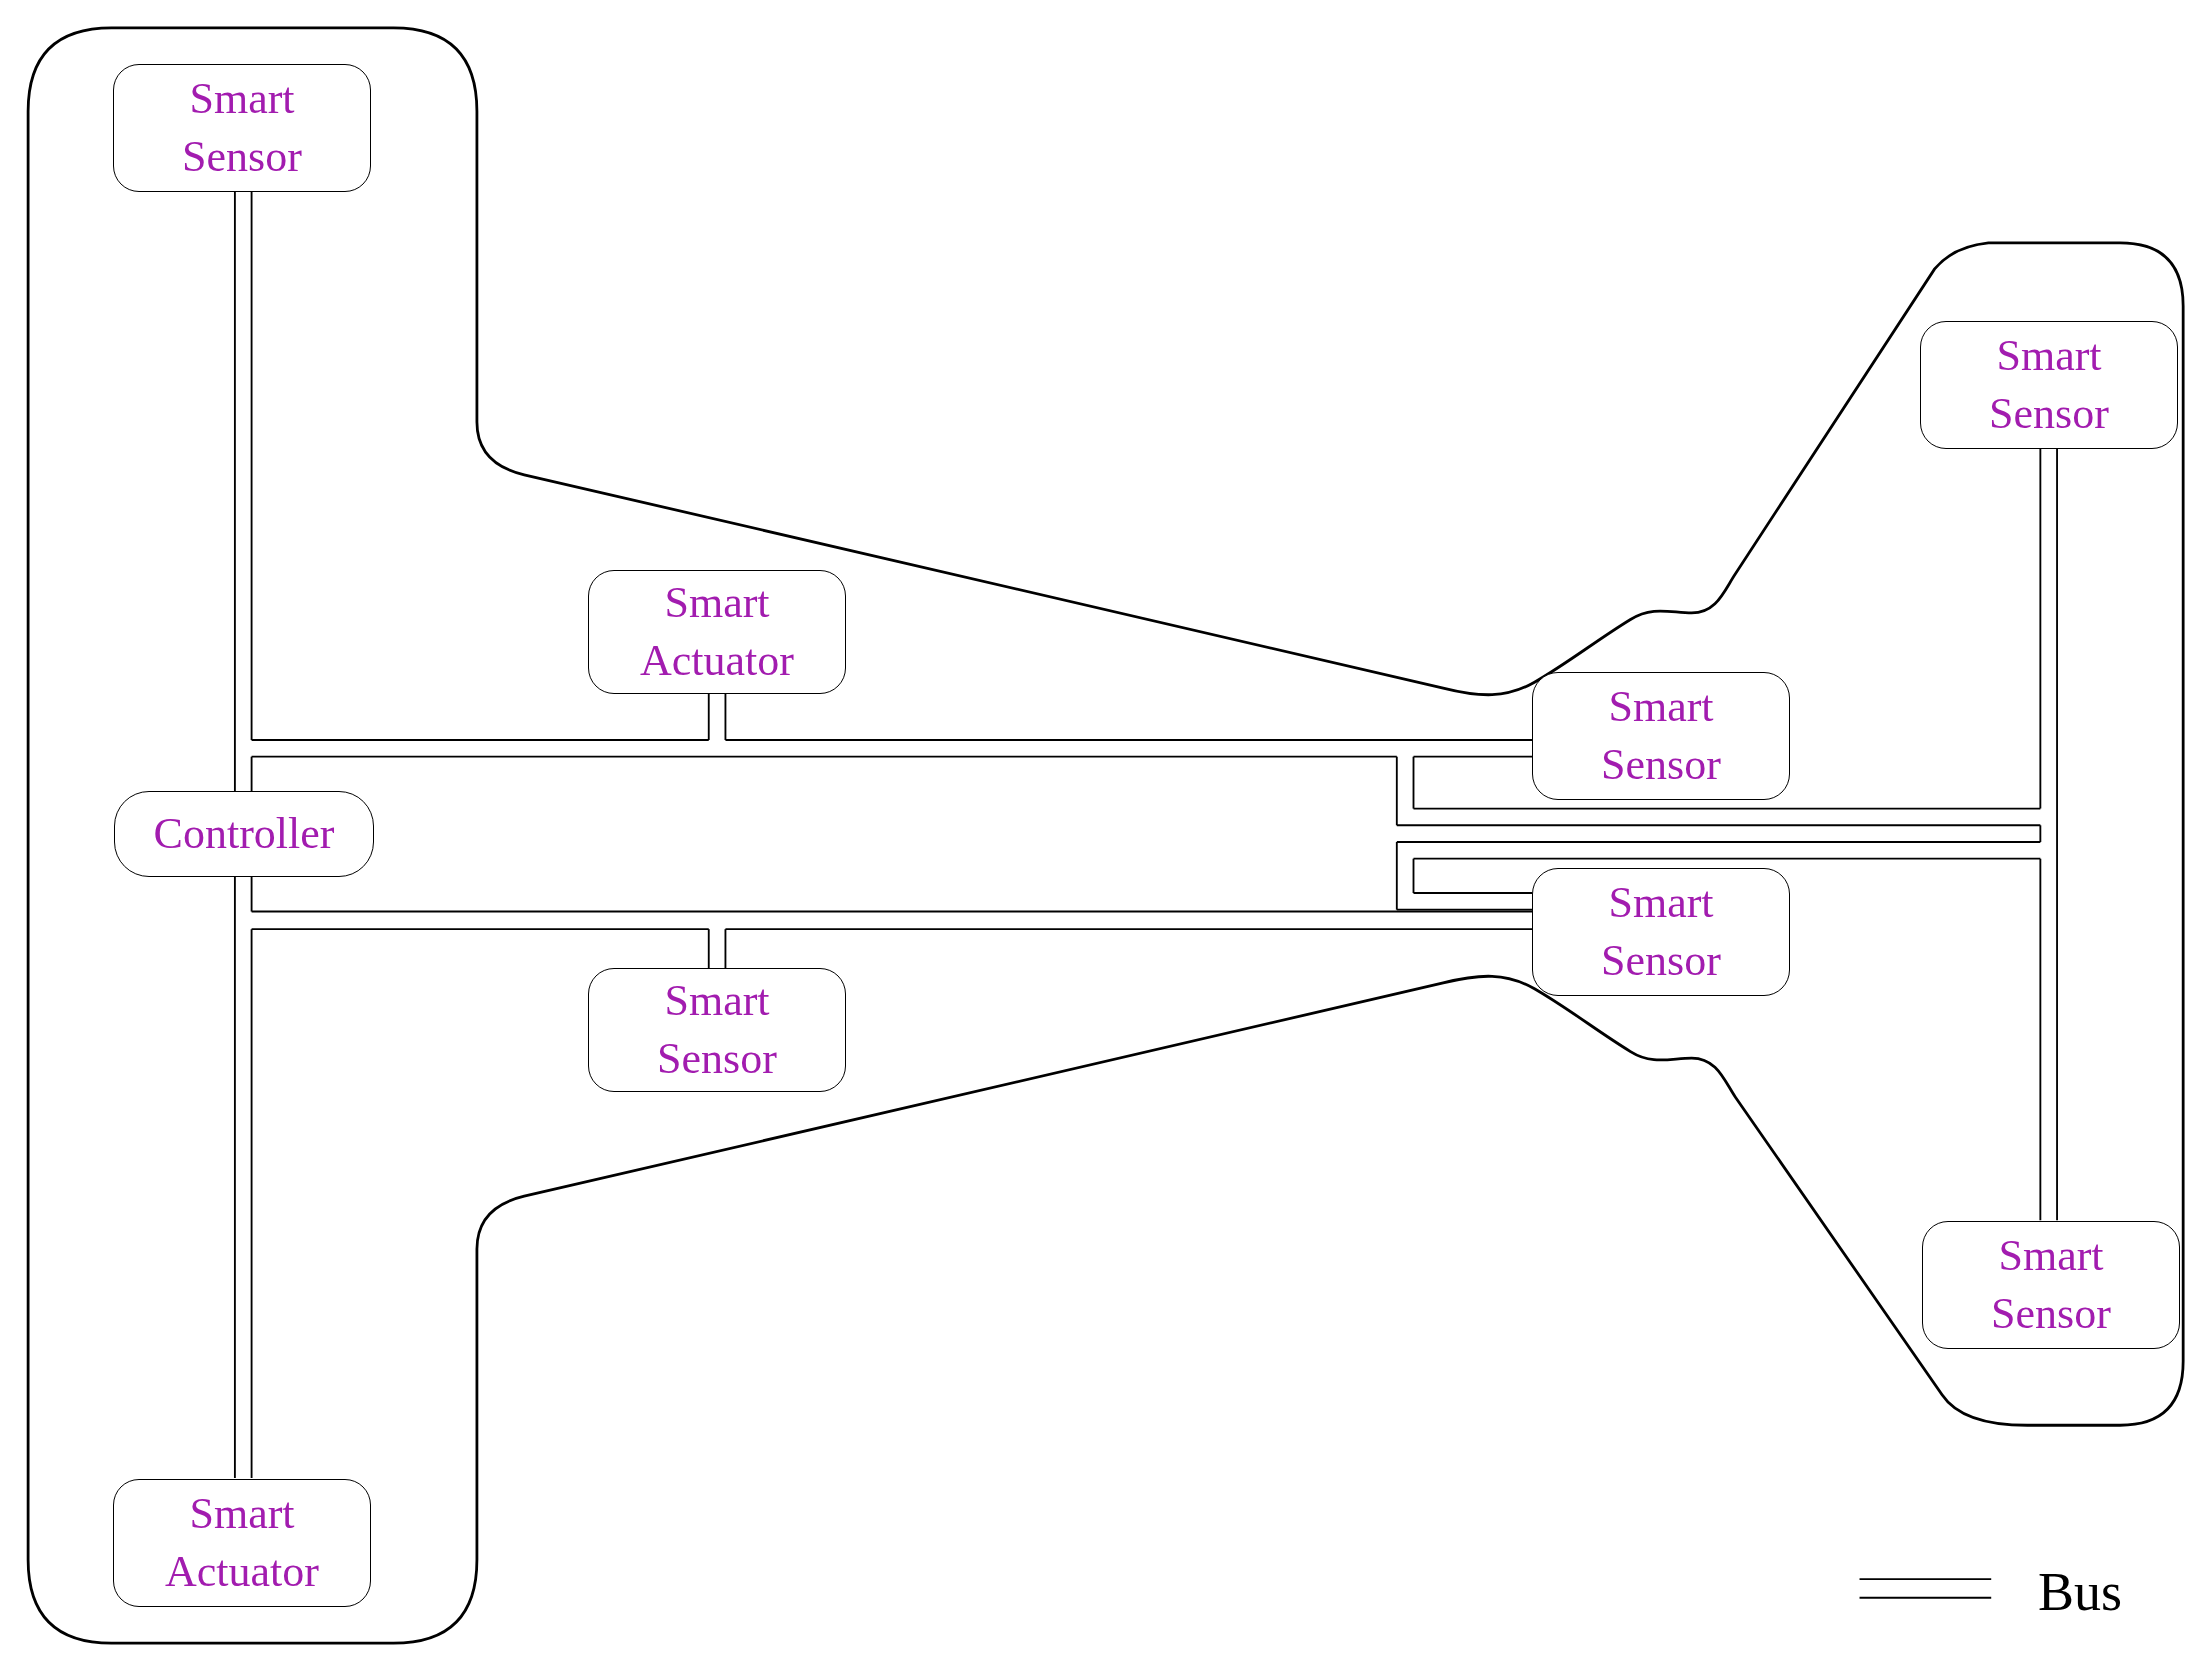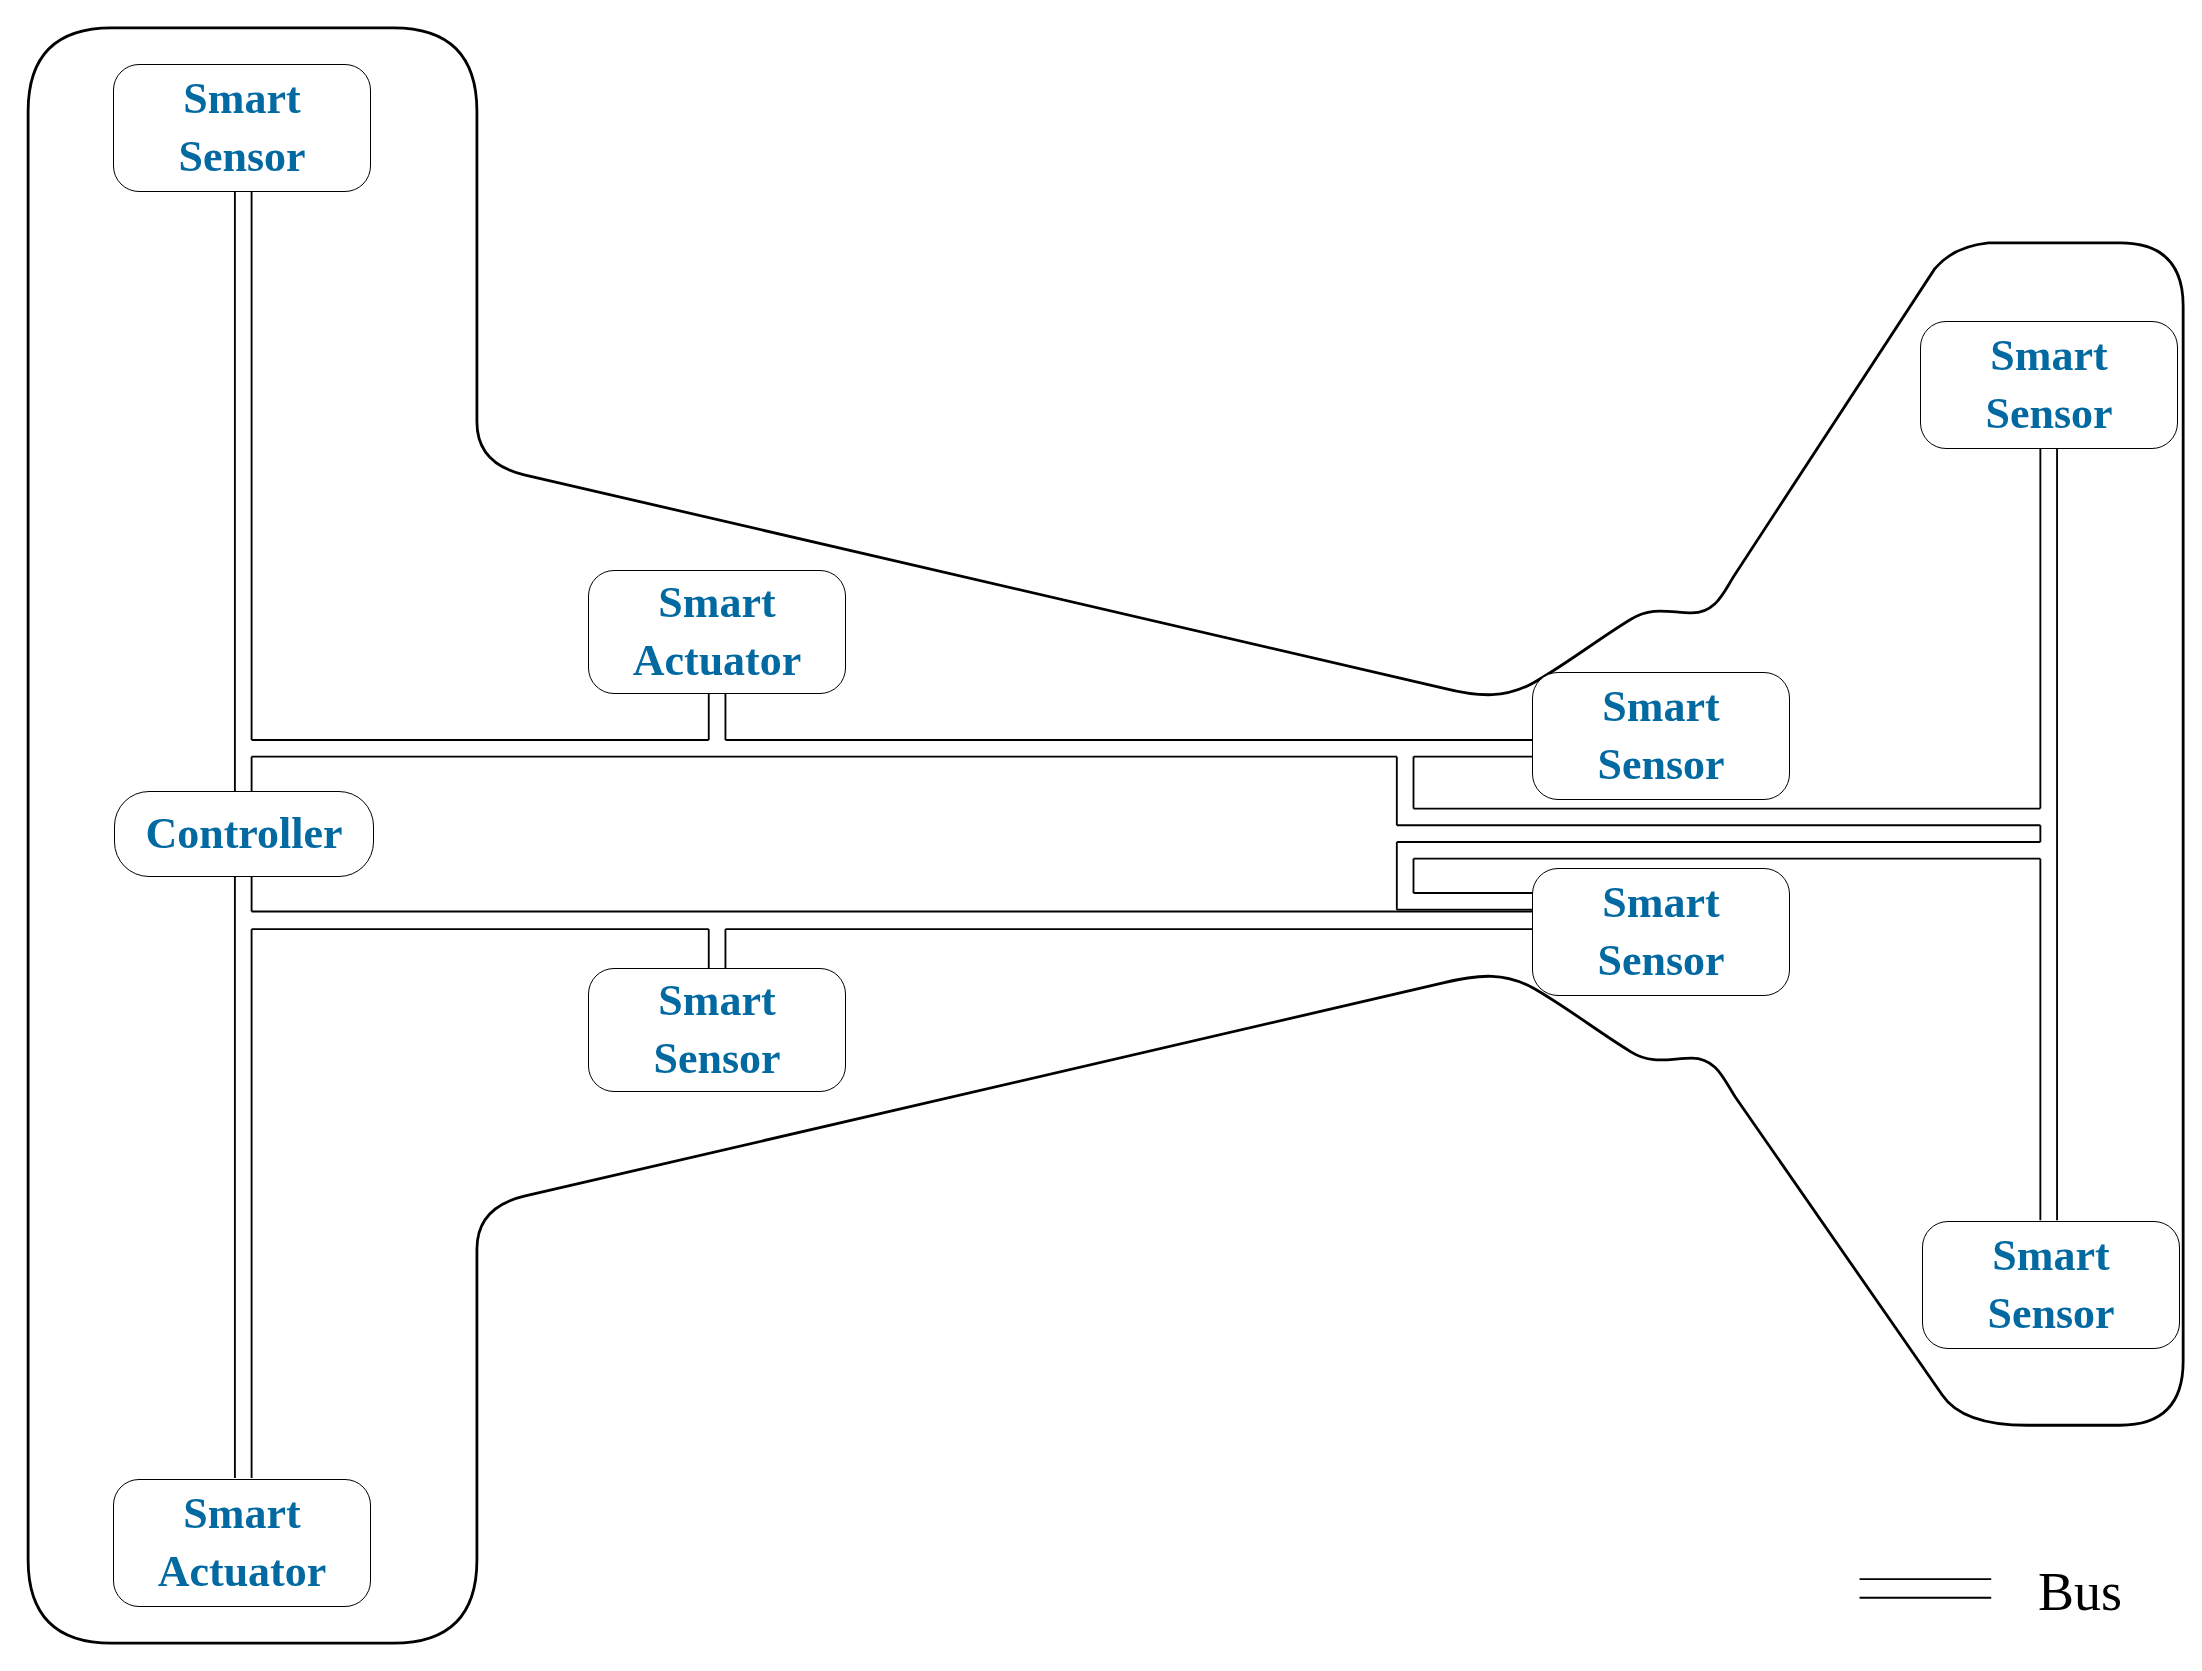--- a/index.html
+++ b/index.html
@@ -27,23 +27,22 @@
     box-sizing: border-box;
     background: #ffffff;
     border: 1.9px solid #000000;
     border-radius: 26px;
     display: flex;
     align-items: center;
     justify-content: center;
     text-align: center;
     font-size: 44px;
     line-height: 1.32;
-    color: #0369a1;
+    color: #a21caf;
     padding: 0 13px;
-    font-weight: bold;
   }
   .node.small-radius { border-radius: 35px; }
   .legend-label {
     position: absolute;
     font-size: 54px;
     line-height: 1.2;
     color: #000000;
     white-space: nowrap;
   }
 </style>

